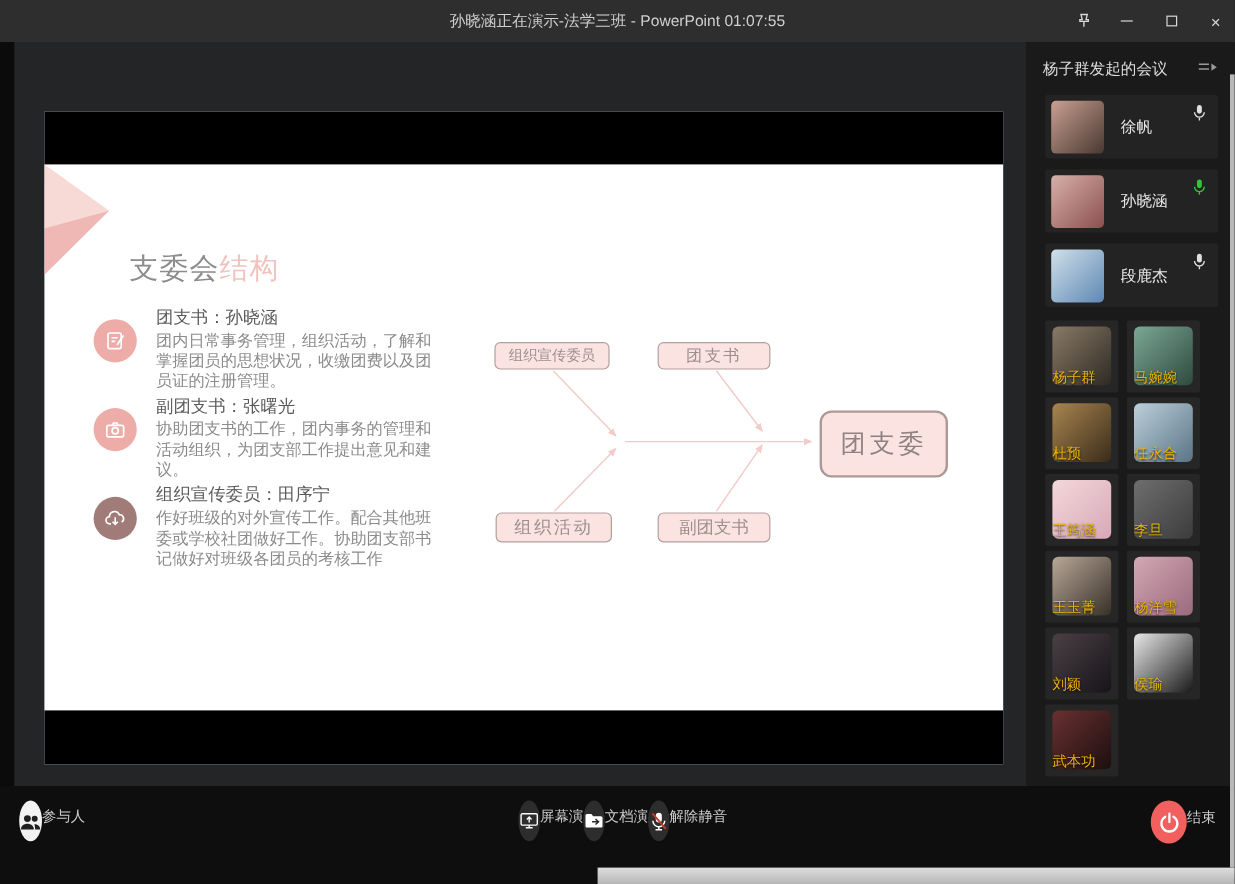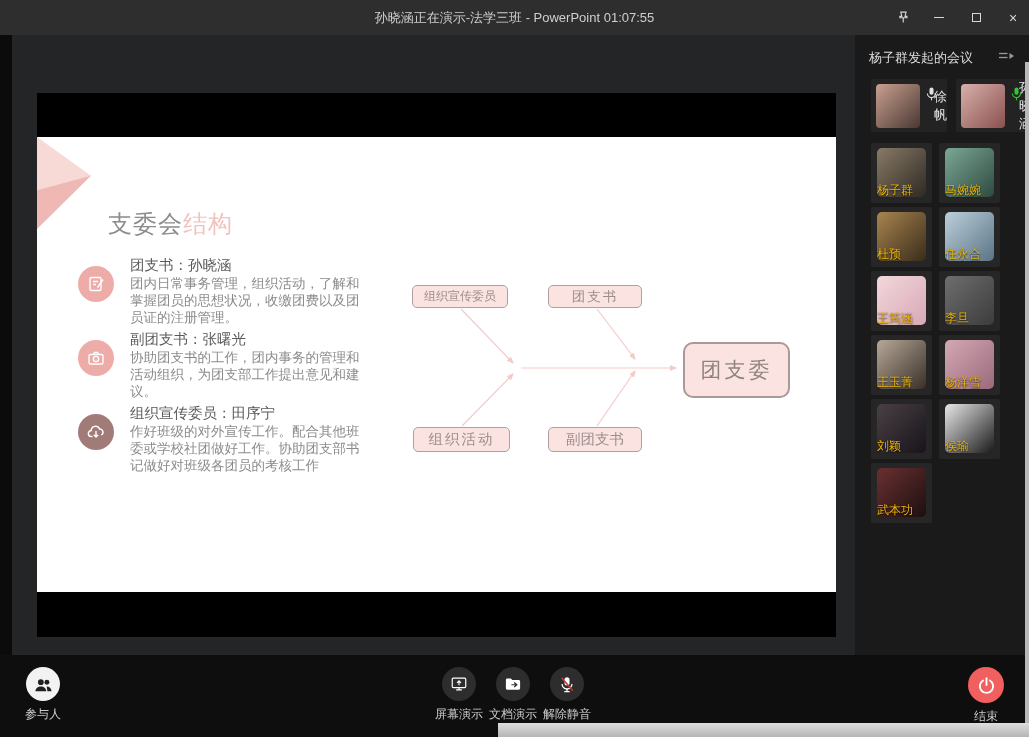--- a/index.html
+++ b/index.html
@@ -55,38 +55,38 @@
   #dbox-secretary { left:511px; top:192px; width:94px;  height:23px; font-size:13.5px; letter-spacing:2px; }
   #dbox-arts      { left:376px; top:334px; width:97px;  height:25px; font-size:14.5px; letter-spacing:2px; }
   #dbox-deputy    { left:511px; top:334px; width:94px;  height:25px; font-size:14.5px; }
   #dbox-committee { left:646px; top:249px; width:107px; height:56px; font-size:21px; letter-spacing:3px;
                     border:2px solid #ab9997; border-radius:10px; color:#8f8380; }
 
   
   #sidebar { position:absolute; right:0; top:35px; width:174px; bottom:82px; background:#1a1a1a; }
   #sb-header { position:relative; height:44px; padding:14px 0 0 14px; color:#dddddd; font-size:13px; }
   #sb-header-icon { position:absolute; right:14px; top:14px; }
-  #wide-list { margin-left:16px; width:144px; display:flex; flex-direction:row; gap:9px; }
+  #wide-list { margin-left:16px; width:144px; display:flex; flex-direction:column; gap:9px; }
   .wrow { position:relative; height:53px; background:#232323; border-radius:2px;
           display:flex; align-items:center; }
   .wavatar { width:44px; height:44px; border-radius:4px; margin-left:5px; flex:none; }
   .wname { margin-left:14px; color:#e8e8e8; font-size:13px; }
   .wmic { position:absolute; right:9px; top:7px; }
   #tile-grid { margin:11px 0 0 16px; display:grid; grid-template-columns:61px 61px; gap:4px 7px; }
   .tile { position:relative; width:61px; height:60px; background:#262626; border-radius:2px; }
   .tavatar { position:absolute; left:6px; top:5px; width:49px; height:49px; border-radius:5px; }
   .tname { position:absolute; left:6px; bottom:4px; color:#eab308; font-size:12px; white-space:nowrap;
            text-shadow:0 1px 2px rgba(0,0,0,.85); }
   .tname.two-line { bottom:21px; }
   .tsub { position:absolute; left:6px; bottom:5px; color:#8a8a8a; font-size:12px;
           text-shadow:0 1px 2px rgba(0,0,0,.85); }
 
   
   #toolbar { position:absolute; left:0; right:0; bottom:0; height:82px; background:#0e0e0e; z-index:30; }
-  .tool { display:flex; flex-direction:column; align-items:center; width:54px; cursor:default; }
+  .tool { display:flex; align-items:center; width:54px; cursor:default; }
   .tool .circle { width:34px; height:34px; border-radius:50%; background:#2d2d2d; margin-top:12px;
                   display:flex; align-items:center; justify-content:center; }
   .tool .tlabel { margin-top:5px; font-size:12px; color:#cccccc; white-space:nowrap; }
   #tool-participants { position:absolute; left:16px; top:0; }
   #tool-participants .circle { background:#f2f2f2; }
   #center-tools { position:absolute; left:432px; top:0; display:flex; }
   #tool-end { position:absolute; right:16px; top:0;text-align:right; }
   #tool-end .circle { width:36px; height:36px; }
 </style>
 </head>

